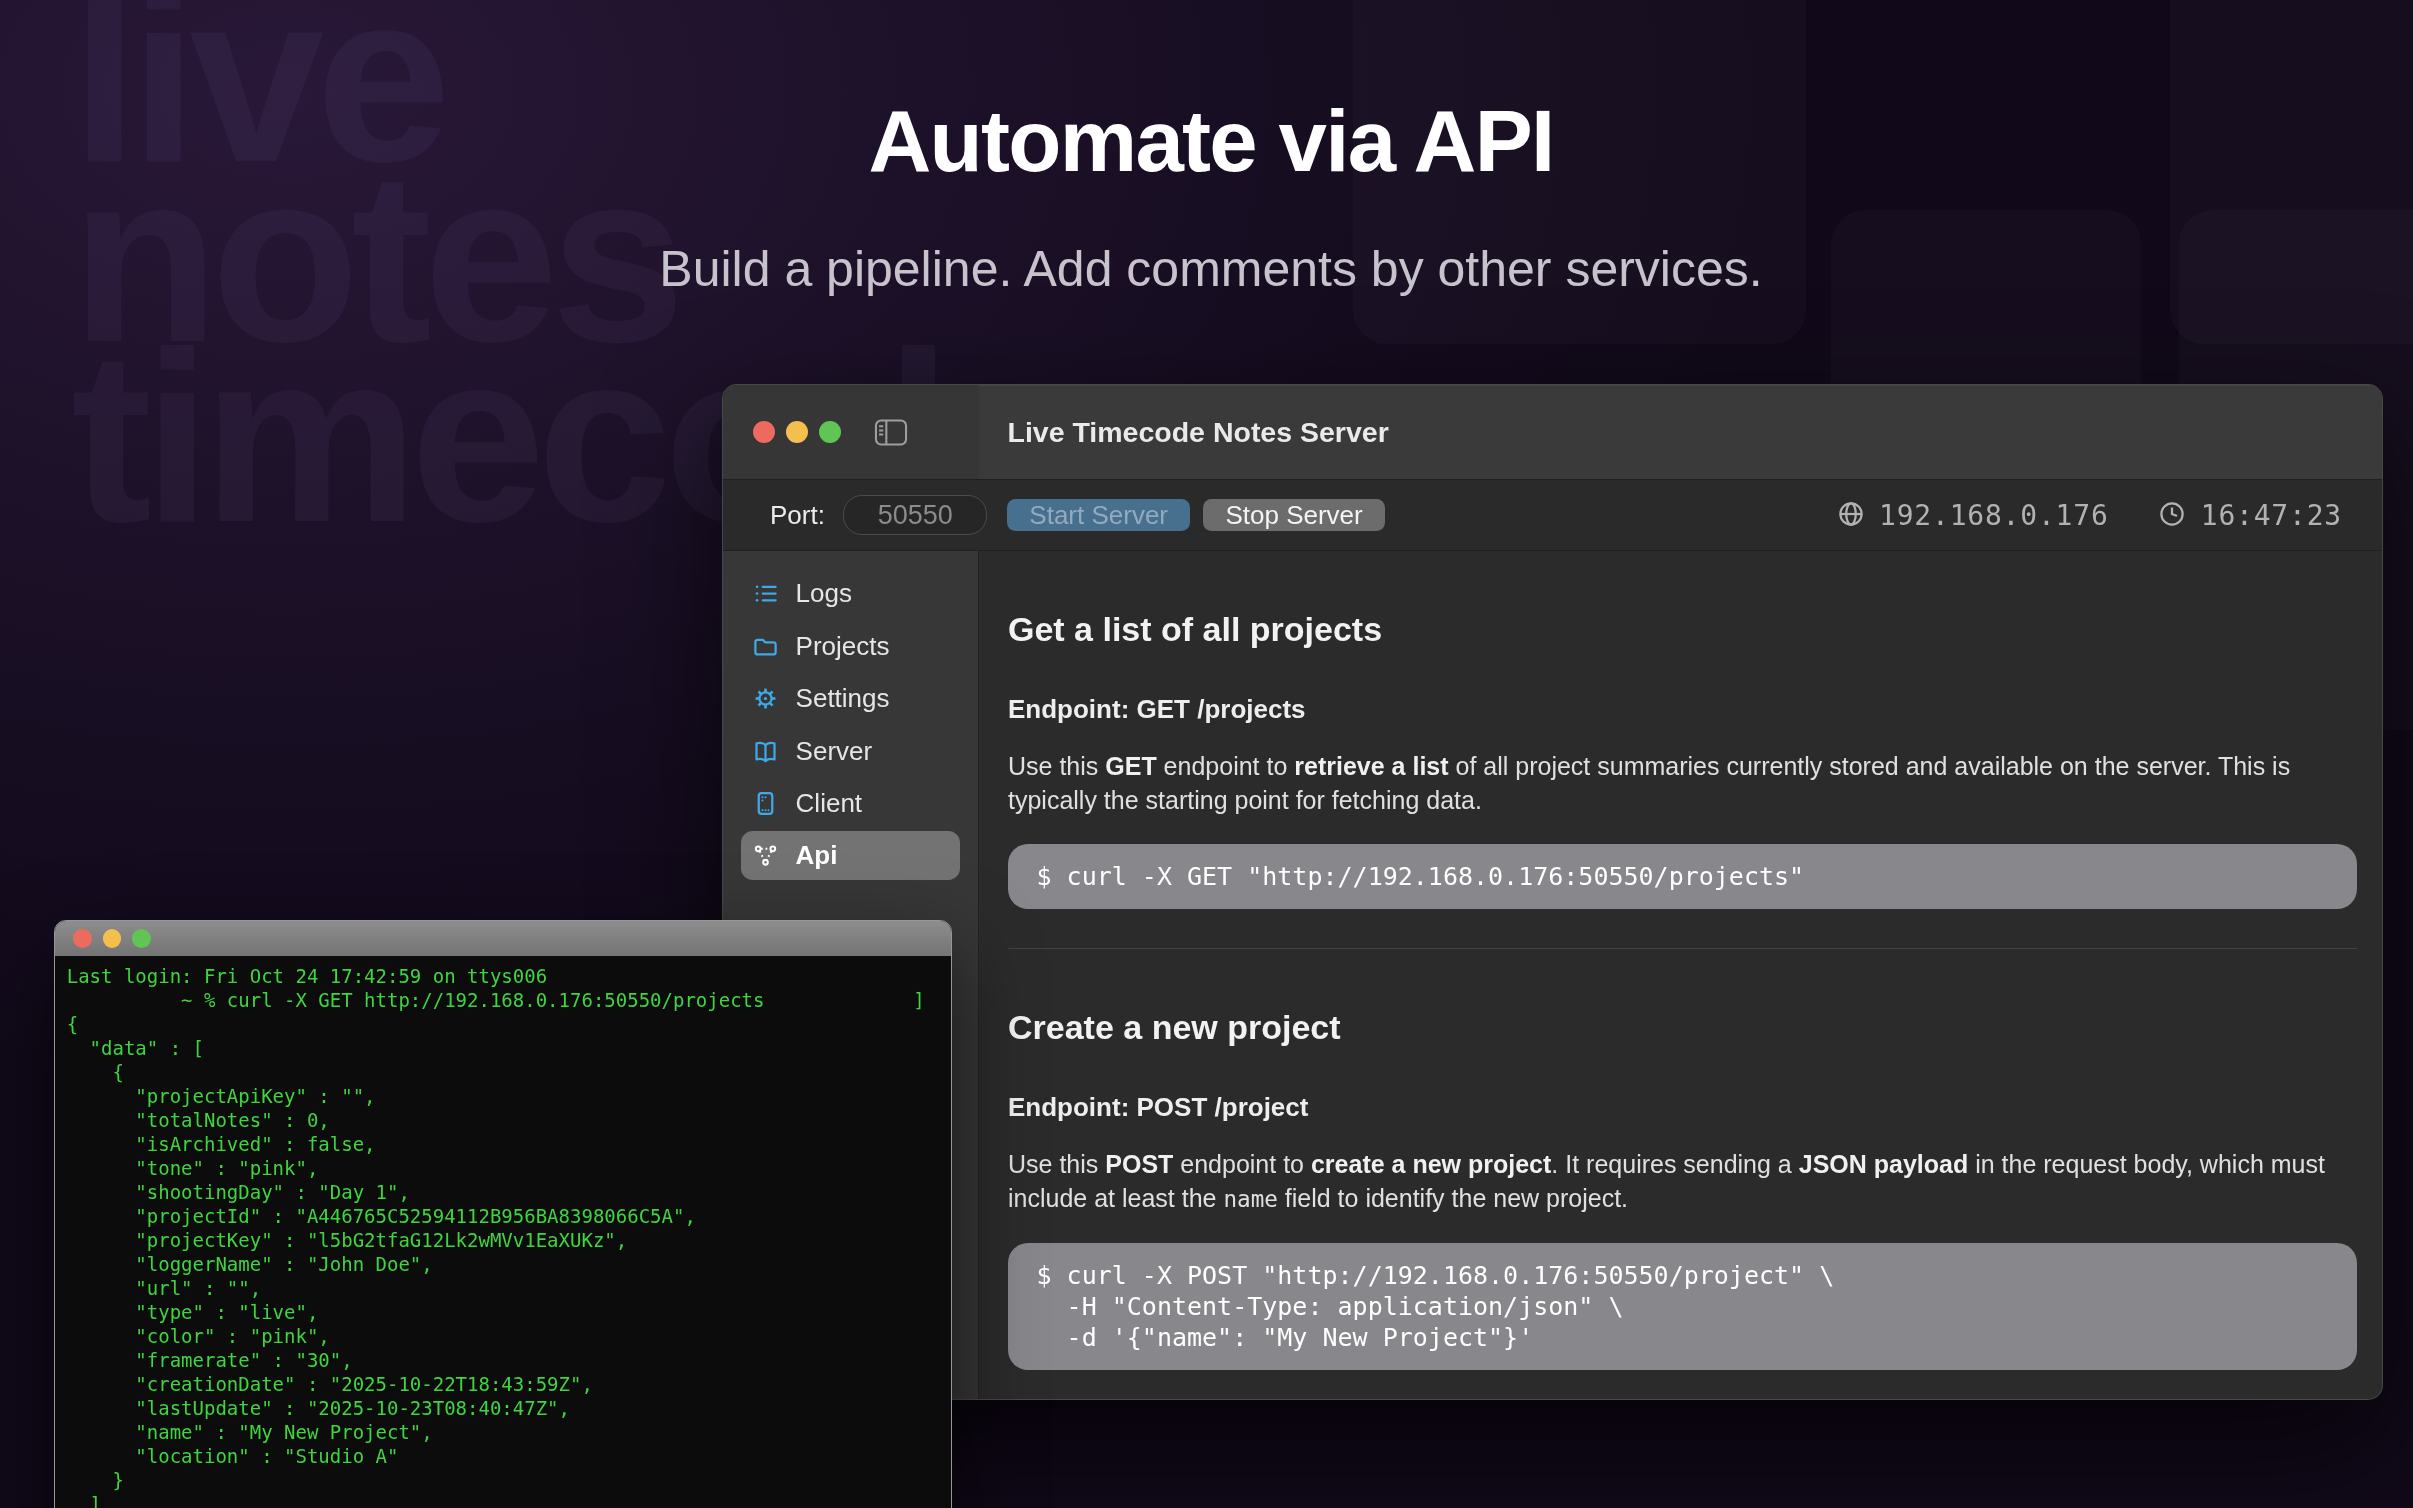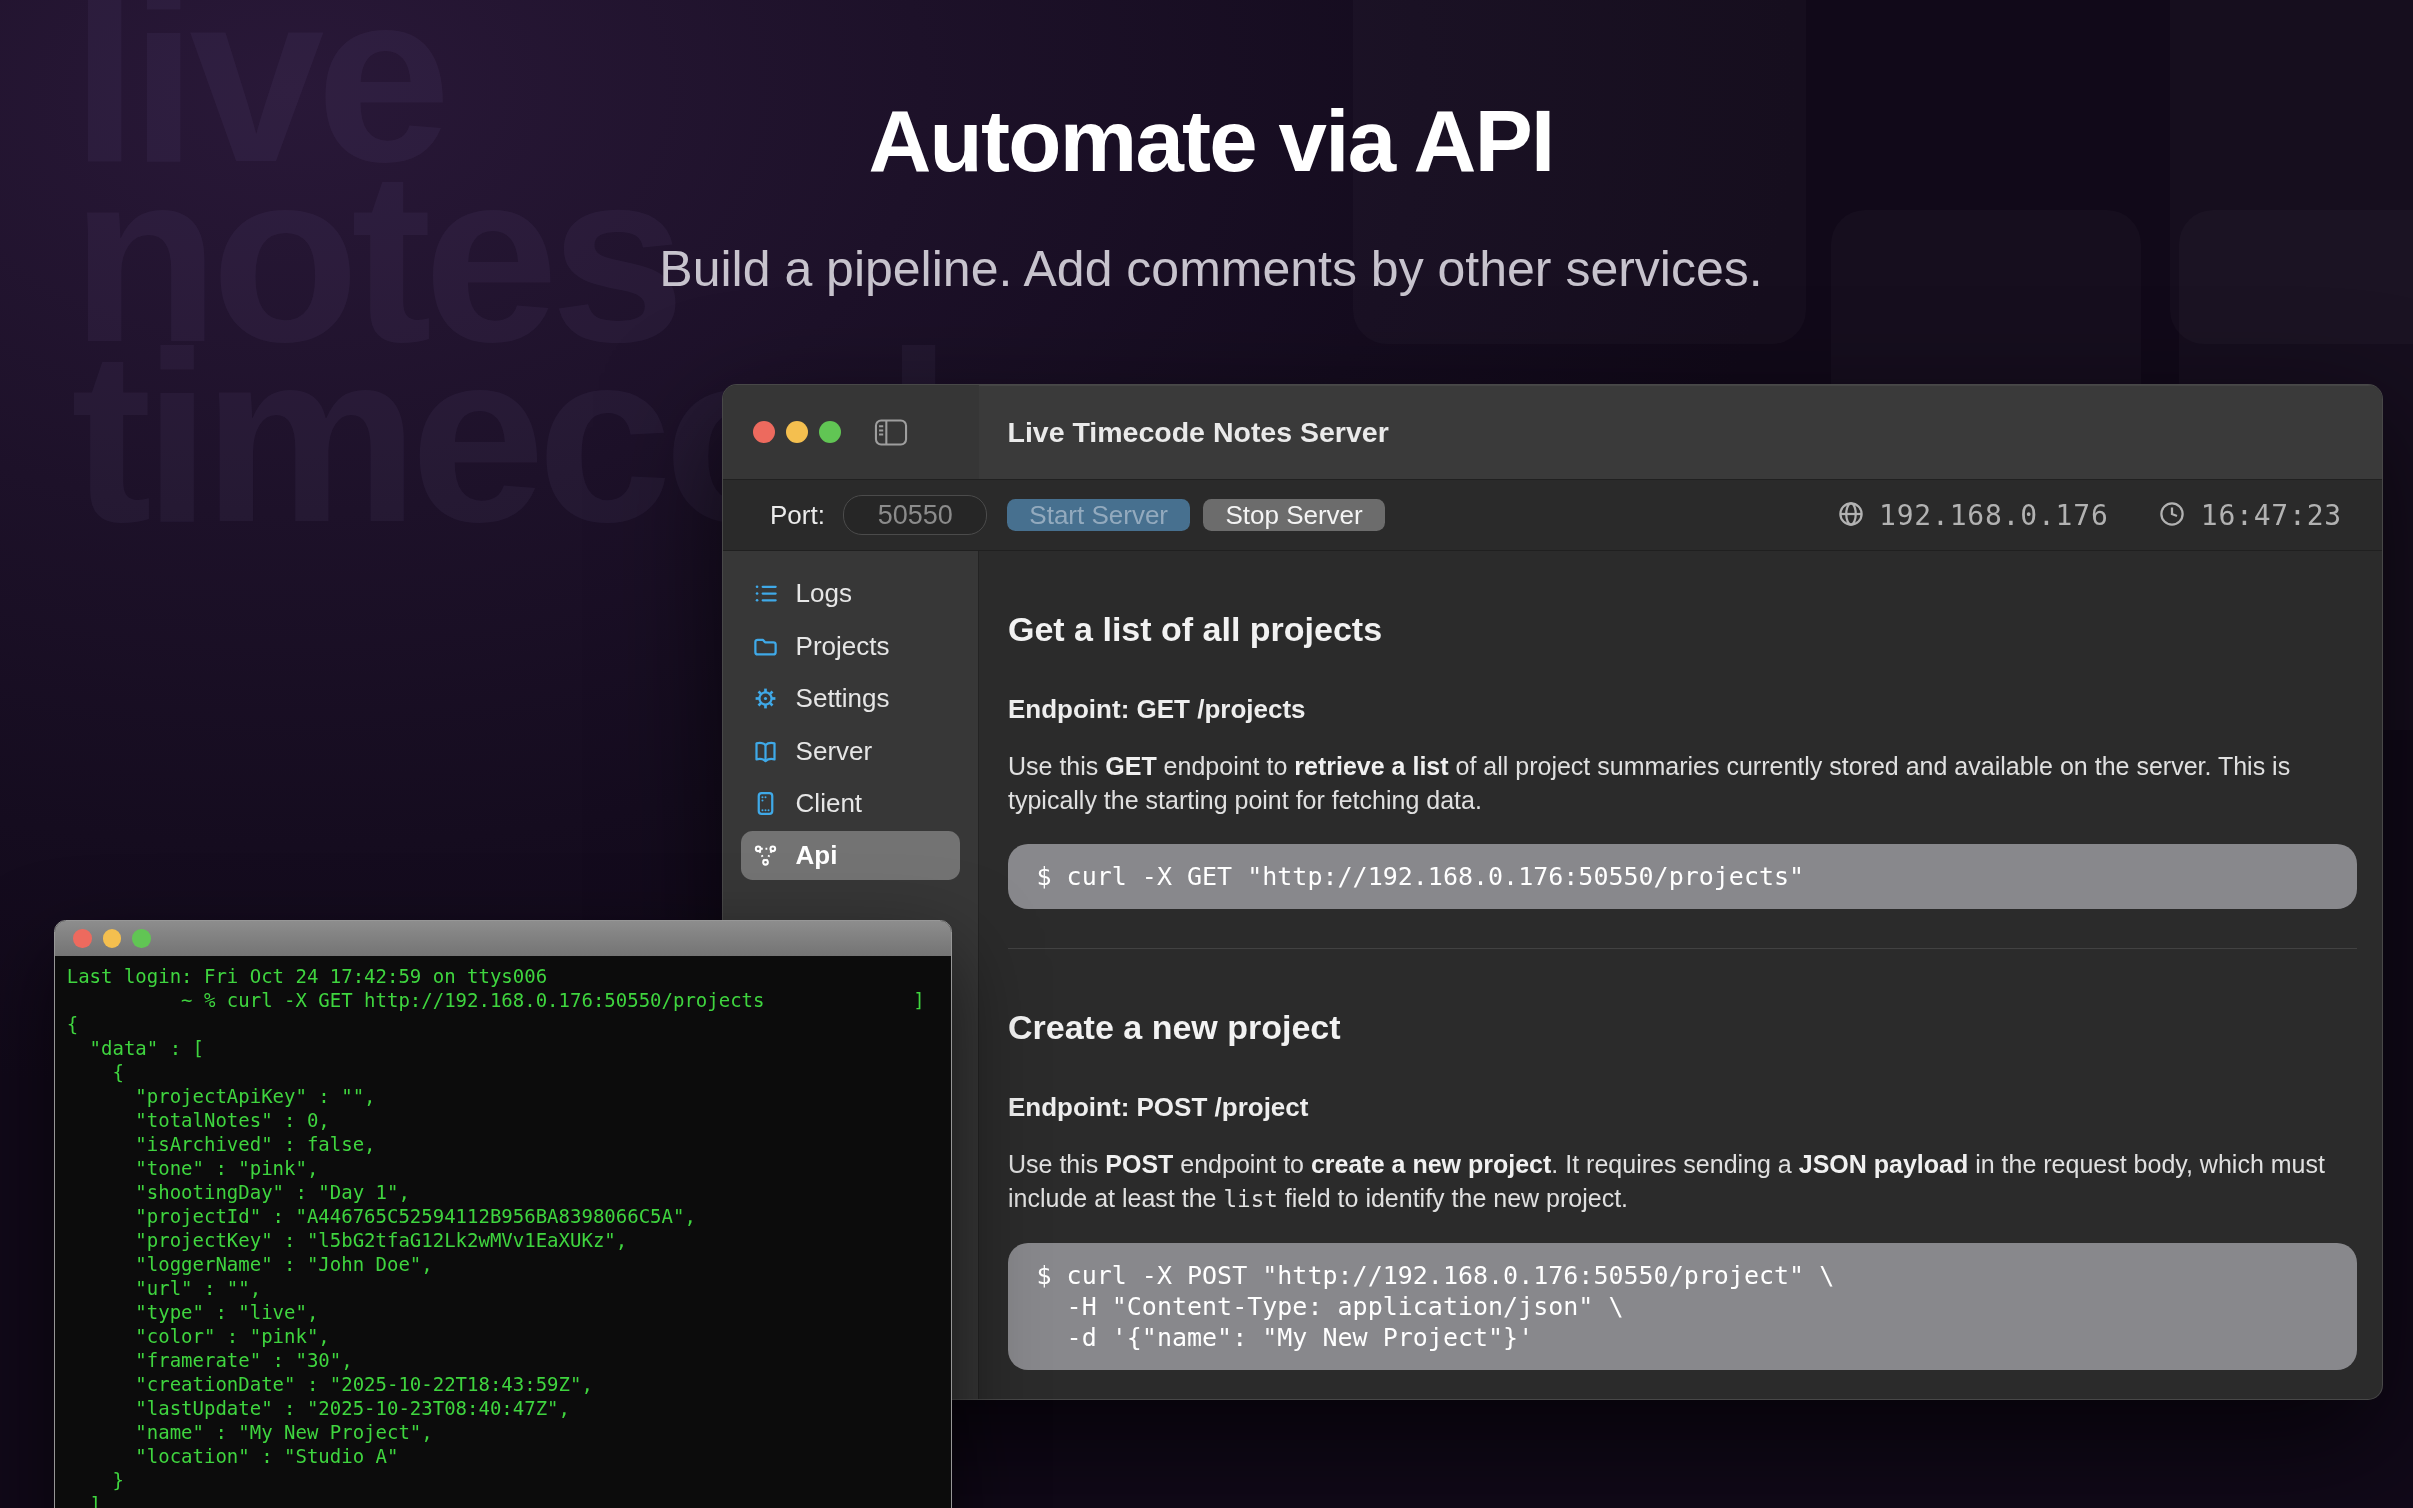--- a/index.html
+++ b/index.html
@@ -269,21 +269,21 @@
 
         <div class="h1">Get a list of all projects</div>
         <div class="endpoint">Endpoint: GET /projects</div>
         <div class="para"><span>Use this </span><b>GET</b><span> endpoint to </span><b>retrieve a list</b><span> of all project summaries currently stored and available on the server. This is typically the starting point for fetching data.</span></div>
         <div class="code-block"><div class="code-line">$ curl -X GET "http://192.168.0.176:50550/projects"</div></div>
 
         <div class="divider"></div>
 
         <div class="h1">Create a new project</div>
         <div class="endpoint">Endpoint: POST /project</div>
-        <div class="para"><span>Use this </span><b>POST</b><span> endpoint to </span><b>create a new project</b><span>. It requires sending a </span><b>JSON payload</b><span> in the request body, which must include at least the </span><span class="code-word">list</span><span> field to identify the new project.</span></div>
+        <div class="para"><span>Use this </span><b>POST</b><span> endpoint to </span><b>create a new project</b><span>. It requires sending a </span><b>JSON payload</b><span> in the request body, which must include at least the </span><span class="code-word">name</span><span> field to identify the new project.</span></div>
         <div class="code-block"><div class="code-line">$ curl -X POST "http://192.168.0.176:50550/project" \</div><div class="code-line">  -H "Content-Type: application/json" \</div><div class="code-line">  -d '{"name": "My New Project"}'</div></div>
 
       </div>
     </div>
   </div>
 
   <div class="terminal">
     <div class="term-titlebar">
       <div class="term-light light-red"></div>
       <div class="term-light light-yellow"></div>

